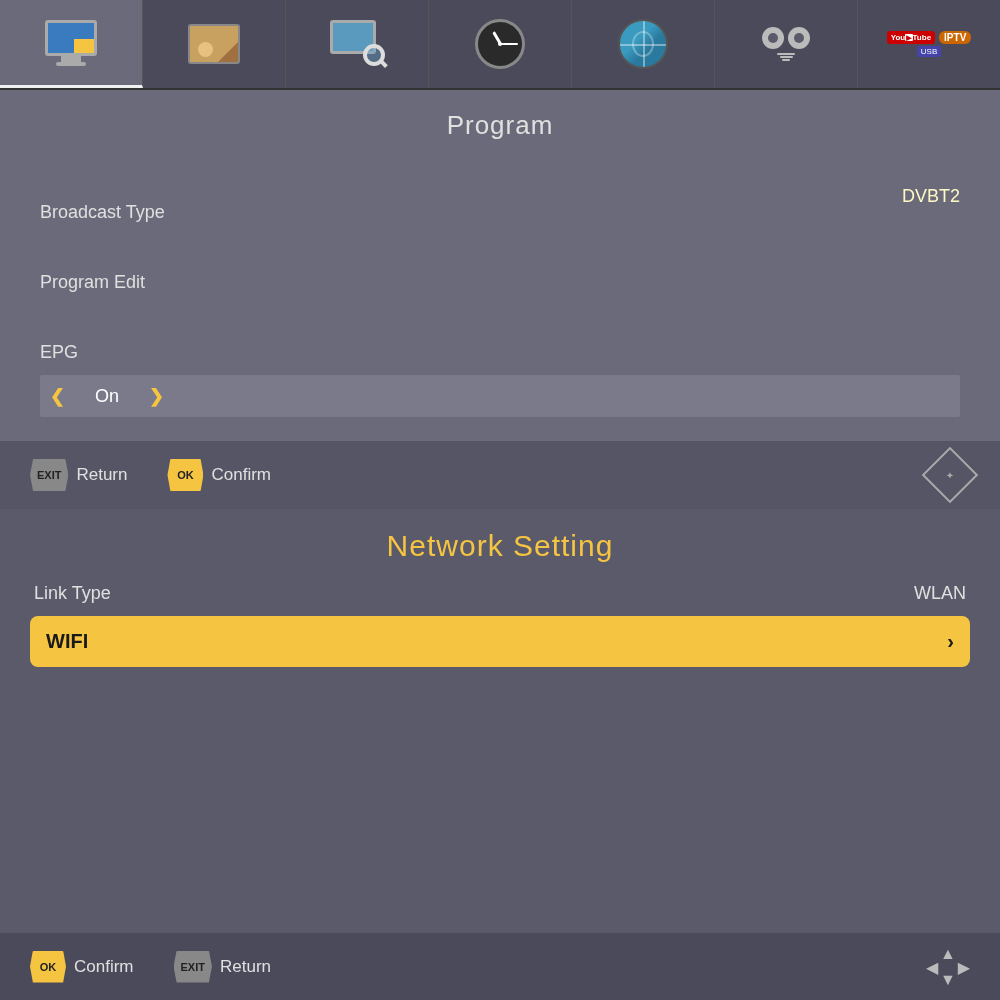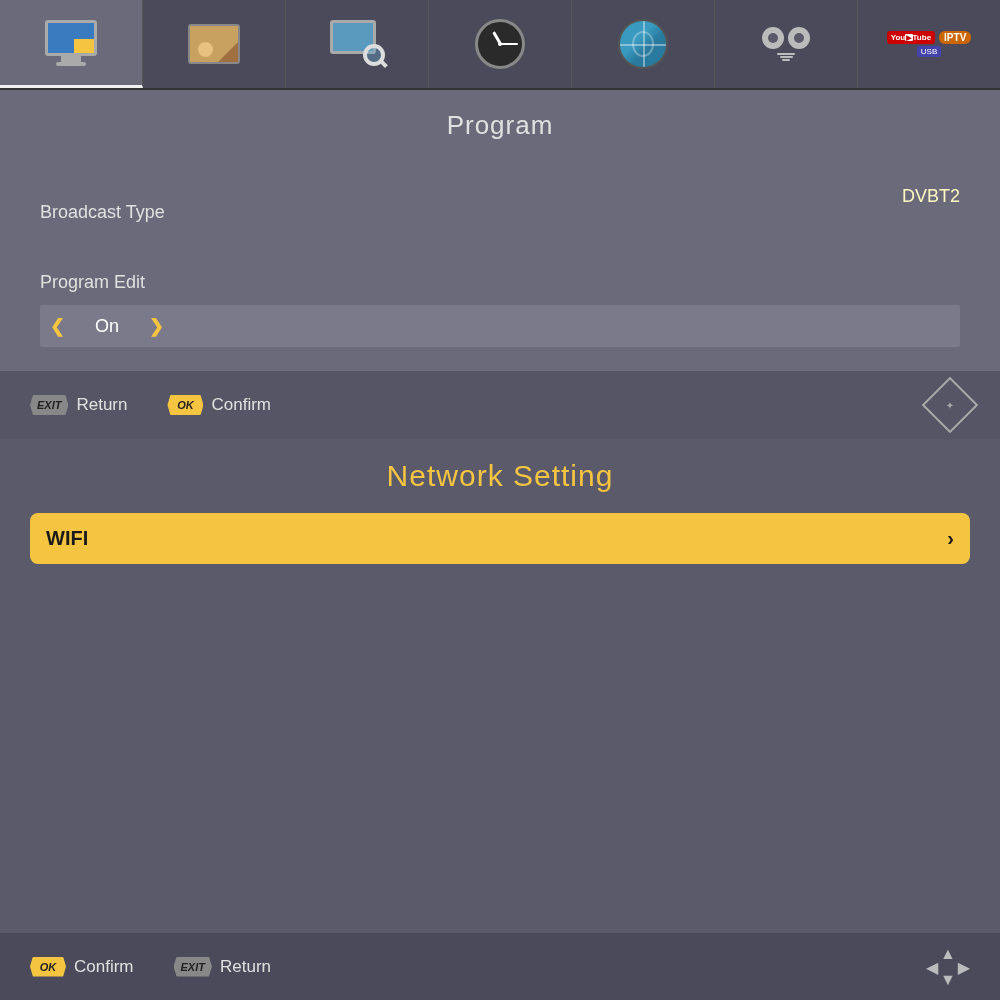--- a/index.html
+++ b/index.html
@@ -336,22 +336,21 @@
       color: #222;
       font-size: 11px;
       font-weight: bold;
       padding: 3px 7px;
       border-radius: 4px;
       clip-path: polygon(8% 0%, 92% 0%, 100% 50%, 92% 100%, 8% 100%, 0% 50%);
       display: flex;
       align-items: center;
       justify-content: center;
       min-width: 36px;
-      height: 20px;
-      font-style: italic;
+      height: 32px;
     }
     .btn-badge.ok {
       background: #f5c542;
       color: #222;
     }
 
     
     .network-section {
       background: #5a5a6a;
       flex: 1;
@@ -491,20 +490,23 @@
   <div class="program-section">
     <div class="section-title">Program</div>
 
     <div class="menu-row">
       <span class="menu-row-label">Broadcast Type</span>
       <span class="menu-row-value">DVBT2</span>
     </div>
     <div class="menu-row">
       <span class="menu-row-label">Program Edit</span>
     </div>
+    <div class="menu-row">
+      <span class="menu-row-label">EPG</span>
+    </div>
 
     <div class="lcn-row">
       <div class="lcn-control">
         <span class="arrow-btn">❮</span>
         <span class="lcn-value">On</span>
         <span class="arrow-btn">❯</span>
       </div>
     </div>
   </div>
 
@@ -520,20 +522,24 @@
     <div style="margin-left:auto;">
       <div style="width:40px;height:40px;border:2px solid #aaa;transform:rotate(45deg);position:relative;">
         <span style="position:absolute;top:50%;left:50%;transform:translate(-50%,-50%) rotate(-45deg);color:#aaa;font-size:10px;">✦</span>
       </div>
     </div>
   </div>
 
   <div class="network-section">
     <div class="network-title">Network Setting</div>
 
+    <div class="network-meta-row">
+      <span>Link Type</span>
+      <span>WLAN</span>
+    </div>
 
     <div class="wifi-row">
       <span>WIFI</span>
       <span class="wifi-arrow">›</span>
     </div>
   </div>
 
   <div class="network-footer">
     <div class="footer-btn">
       <span class="btn-badge ok">OK</span>

